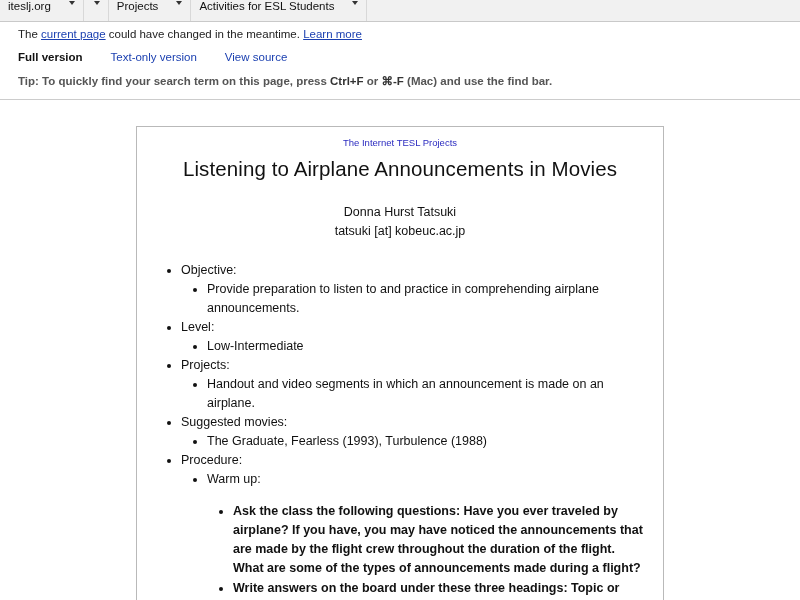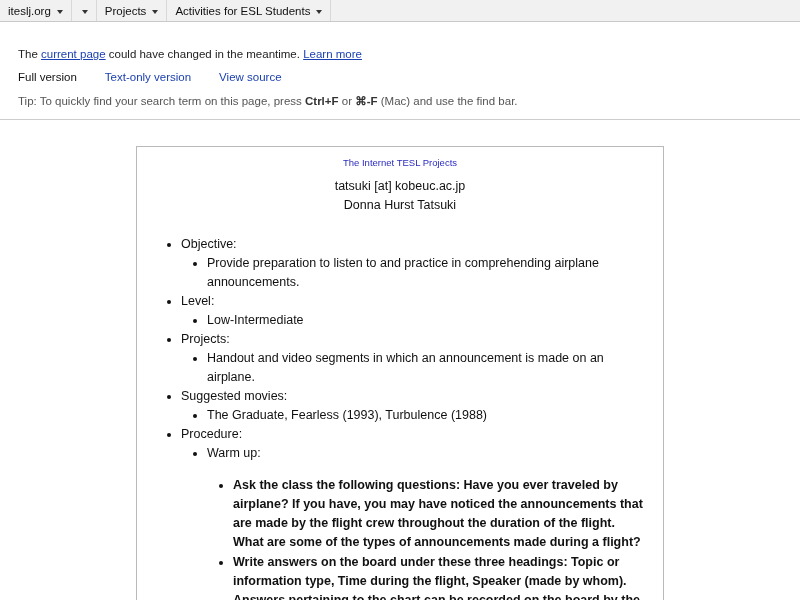--- a/index.html
+++ b/index.html
@@ -18,43 +18,43 @@
     background: #f1f1f1;
     border-bottom: 1px solid #c9c9c9;
     display: flex;
     align-items: stretch;
     font-size: 11.5px;
     color: #111;
     box-sizing: border-box;
   }
   .navitem {
     display: flex;
-    align-items: center;
-    gap: 4px;
+    align-items: flex-start;
+    gap: 16px;
     padding: 0 8px;
     border-right: 1px solid #d8d8d8;
     white-space: nowrap;
     cursor: default;
   }
   .navitem:first-child { border-left: none; }
   .caret {
     display: inline-block;
     width: 0; height: 0;
     border-left: 3px solid transparent;
     border-right: 3px solid transparent;
     border-top: 4px solid #333;
     margin-left: 2px;
     position: relative;
     top: 1px;
   }
 
   
   .notice {
     background: #ffffff;
-    padding: 24px 18px 0 18px;
+    padding: 4px 18px 0 18px;
     box-sizing: border-box;
   }
   .notice-line {
     font-size: 11.5px;
     color: #222;
     line-height: 16px;
     margin-bottom: 9px;
     white-space: nowrap;
     overflow: hidden;
   }
@@ -65,32 +65,33 @@
   .notice-line .lnk-u { text-decoration: underline; }
 
   .notice-actions {
     display: flex;
     align-items: center;
     gap: 28px;
     font-size: 11.5px;
     margin-bottom: 11px;
   }
   .notice-actions .strong {
-    font-weight: normal;
+    font-weight: bold;
     color: #111;
   }
   .notice-actions .lnk {
     color: #1a3fb0;
     text-decoration: none;
   }
   .tip {
     font-size: 11.5px;
     color: #555;
     line-height: 15px;
     padding-bottom: 10px;
+    font-weight: bold;
   }
   .tip b { color: #333; }
 
   .divider {
     height: 1px;
     background: #cccccc;
     border: 0;
     margin: 0;
   }
   .page-gap {
@@ -198,24 +199,25 @@
 <hr class="divider">
 <div class="page-gap"></div>
 
 <div class="doc-wrap">
   <div class="doc">
 
     <div class="journal">
       <span>The Internet TESL Projects</span>
     </div>
 
+    <h1 class="doc-title">Listening to Airplane Announcements in Movies</h1>
 
     <div class="author">
+      <div>Donna Hurst Tatsuki</div>
       <div>tatsuki [at] kobeuc.ac.jp</div>
-      <div>Donna Hurst Tatsuki</div>
     </div>
 
     <ul class="lvl1">
       <li>
         <span>Objective:</span>
         <ul class="lvl2">
           <li>Provide preparation to listen to and practice in comprehending airplane announcements.</li>
         </ul>
       </li>
 

